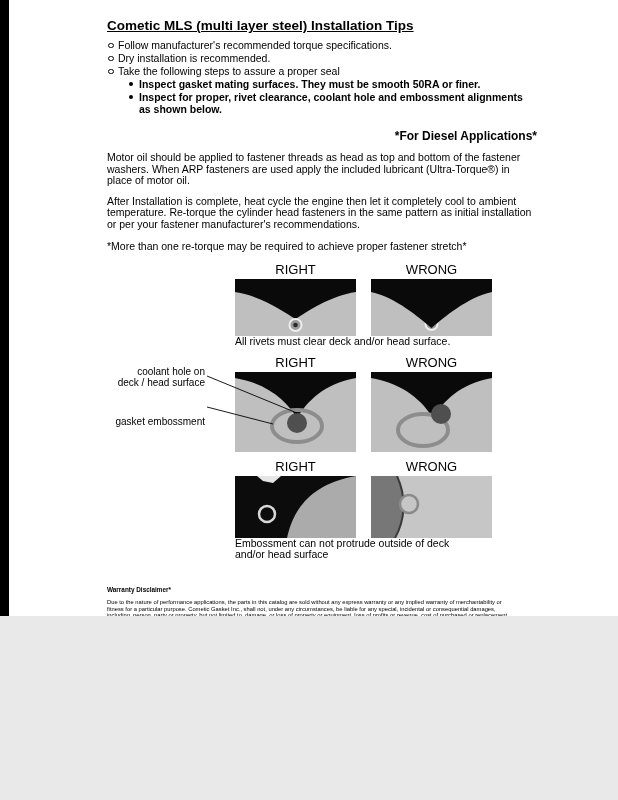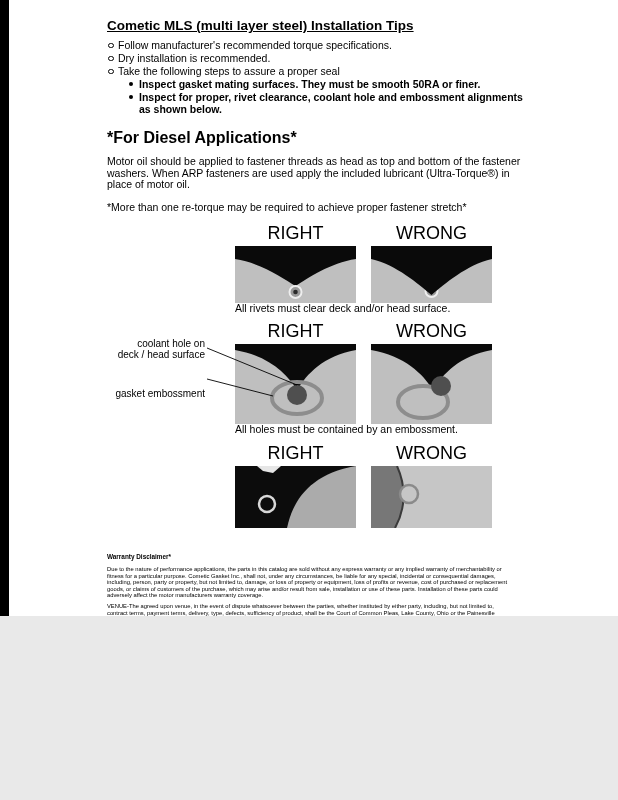--- a/index.html
+++ b/index.html
@@ -16,28 +16,28 @@
 
   ul.tips { list-style:none; margin:4px 0 0 0; padding:0; font-size:10.5px; line-height:12px; }
   ul.tips > li { position:relative; padding-left:11px; margin:0 0 1px 0; }
   ul.tips > li::before { content:""; position:absolute; left:1px; top:3.5px; width:3.5px; height:3.5px;
     border:1px solid #000; border-radius:50%; }
   ul.subtips { list-style:none; margin:1px 0 0 0; padding:0 0 0 10px;font-weight:bold; }
   ul.subtips > li { position:relative; padding-left:11px; margin:0 0 1px 0; }
   ul.subtips > li::before { content:""; position:absolute; left:1px; top:4px; width:4px; height:4px;
     background:#000; border-radius:50%; }
 
-  .diesel-heading { font-size:16px; font-weight:bold; margin:14px 0 0 0; }
+  .diesel-heading { font-size:12px; font-weight:bold; margin:14px 0 0 0;text-align:right; }
   .para { font-size:10.5px; line-height:11.5px; margin:9px 0 0 0; width:430px; }
   .note { font-size:10.5px; margin:10px 0 0 0; }
 
   .diagrams { margin:10px 0 0 128px; width:258px; }
   .diag-row { margin-bottom:7px; }
   .diag-headers { display:flex; width:257px; margin-bottom:2px; }
-  .diag-headers .hd { width:121px; text-align:center; font-size:18px; }
+  .diag-headers .hd { width:121px; text-align:center; font-size:13px; }
   .diag-headers .hd:first-child { margin-right:15px; }
   .diag-images-wrap { position:relative; width:257px; }
   .diag-images { display:flex; }
   .diag-img { width:121px; }
   .diag-img:first-child { margin-right:15px; }
   .diag-img svg { display:block; width:121px; }
   .caption { font-size:10.5px; line-height:11.5px; margin-top:0; }
   .caption.narrow { width:240px; }
 
   .r2-label { position:absolute; left:-128px; width:98px; text-align:right;
@@ -69,20 +69,21 @@
         <span>Take the following steps to assure a proper seal</span>
         <ul class="subtips">
           <li>Inspect gasket mating surfaces.  They must be smooth 50RA or finer.</li>
           <li>Inspect for proper, rivet clearance, coolant hole and embossment alignments as shown below.</li>
         </ul>
       </li>
     </ul>
 
     <h2 class="diesel-heading">*For Diesel Applications*</h2>
     <p class="para">Motor oil should be applied to fastener threads as head as top and bottom of the fastener washers. When ARP fasteners are used apply the included lubricant (Ultra-Torque®) in place of motor oil.</p>
+    <p class="para">After Installation is complete, heat cycle the engine then let it completely cool to ambient temperature. Re-torque the cylinder head fasteners in the same pattern as initial installation or per your fastener manufacturer's recommendations.</p>
     <p class="note">*More than one re-torque may be required to achieve proper fastener stretch*</p>
 
     <div class="diagrams">
 
       <div class="diag-row">
         <div class="diag-headers">
           <span class="hd">RIGHT</span>
           <span class="hd">WRONG</span>
         </div>
         <div class="diag-images-wrap">
@@ -135,21 +136,20 @@
                 <ellipse cx="52" cy="58" rx="25" ry="16" fill="none" stroke="#8d8d8d" stroke-width="4"></ellipse>
                 <circle cx="70" cy="42" r="10" fill="#4f4f4f"></circle>
               </svg>
             </div>
           </div>
           <svg class="leader-lines" viewBox="0 0 260 92" width="260" height="92">
             <line x1="100" y1="10" x2="190" y2="47" stroke="#000" stroke-width="0.9"></line>
             <line x1="100" y1="41" x2="166" y2="58" stroke="#000" stroke-width="0.9"></line>
           </svg>
         </div>
-        <div class="caption">All holes must be contained by an embossment.</div>
       </div>
 
       <div class="diag-row">
         <div class="diag-headers">
           <span class="hd">RIGHT</span>
           <span class="hd">WRONG</span>
         </div>
         <div class="diag-images-wrap">
           <div class="diag-images">
             <div class="diag-img">
@@ -163,20 +163,21 @@
             <div class="diag-img">
               <svg viewBox="0 0 121 62" width="121" height="62">
                 <rect width="121" height="62" fill="#c6c6c6"></rect>
                 <path d="M0 0 H26 C36 22 34 44 24 62 H0 Z" fill="#777777"></path>
                 <path d="M26 0 C36 22 34 44 24 62" fill="none" stroke="#3a3a3a" stroke-width="2"></path>
                 <circle cx="38" cy="28" r="9" fill="#c6c6c6" stroke="#8a8a8a" stroke-width="2.5"></circle>
               </svg>
             </div>
           </div>
         </div>
+        <div class="caption narrow">Embossment can not protrude outside of deck and/or head surface</div>
       </div>
 
     </div>
 
     <div class="disclaimer">
       <div class="disclaimer-heading">Warranty Disclaimer*</div>
       <p>Due to the nature of performance applications, the parts in this catalog are sold without any express warranty or any implied warranty of merchantability or fitness for a particular purpose.  Cometic Gasket Inc., shall not, under any circumstances, be liable for any special, incidental or consequential damages, including, person, party or property, but not limited to, damage, or loss of property or equipment, loss of profits or revenue, cost of purchased or replacement goods, or claims of customers of the purchase, which may arise and/or result from sale, installation or use of these parts.  Installation of these parts could adversely affect the motor manufacturers warranty coverage.</p>
       <p>VENUE-The agreed upon venue, in the event of dispute whatsoever between the parties, whether instituted by either party, including, but not limited to, contract terms, payment terms, delivery, type, defects, sufficiency of product, shall be the Court of Common Pleas, Lake County, Ohio or the Painesville Municipal Court, Lake County, Ohio, depending on the amount in controversy.  This agreement shall be governed by and construed under the laws of the State of Ohio.</p>
       <p>All prices and terms are subject to change without notice.</p>
       <p>Terms COD- Secured with a completed dealer/jobber application on File, COD-Company check with a current credit card number on file.  Open accounts may be established by well rated firms.  A credit application is available upon request.  Open accounts are due payable Net 30 days from date of invoice.  No statement will be sent.  If an account becomes 60 or more days past due, it is subject to being placed on credit hold.  No orders will be shipped or new orders accepted until past due balance is paid.  If an account becomes 90 or more days past due, it is subject to being placed for collections.  All costs of collection are the responsibility of the customer, including attorney fees, court costs, and other expenses of litigation.</p>

